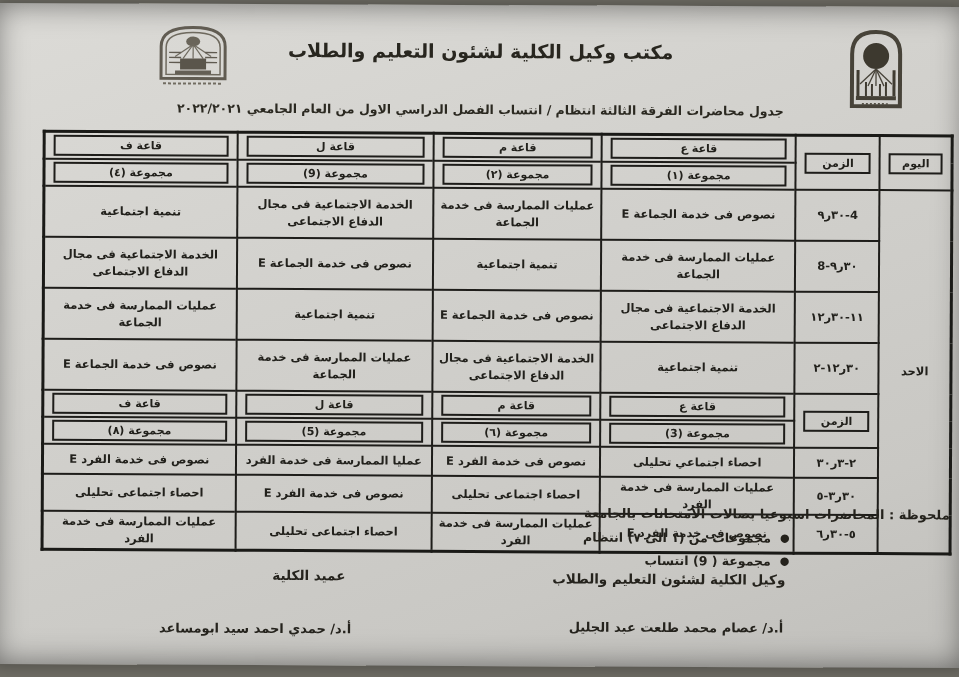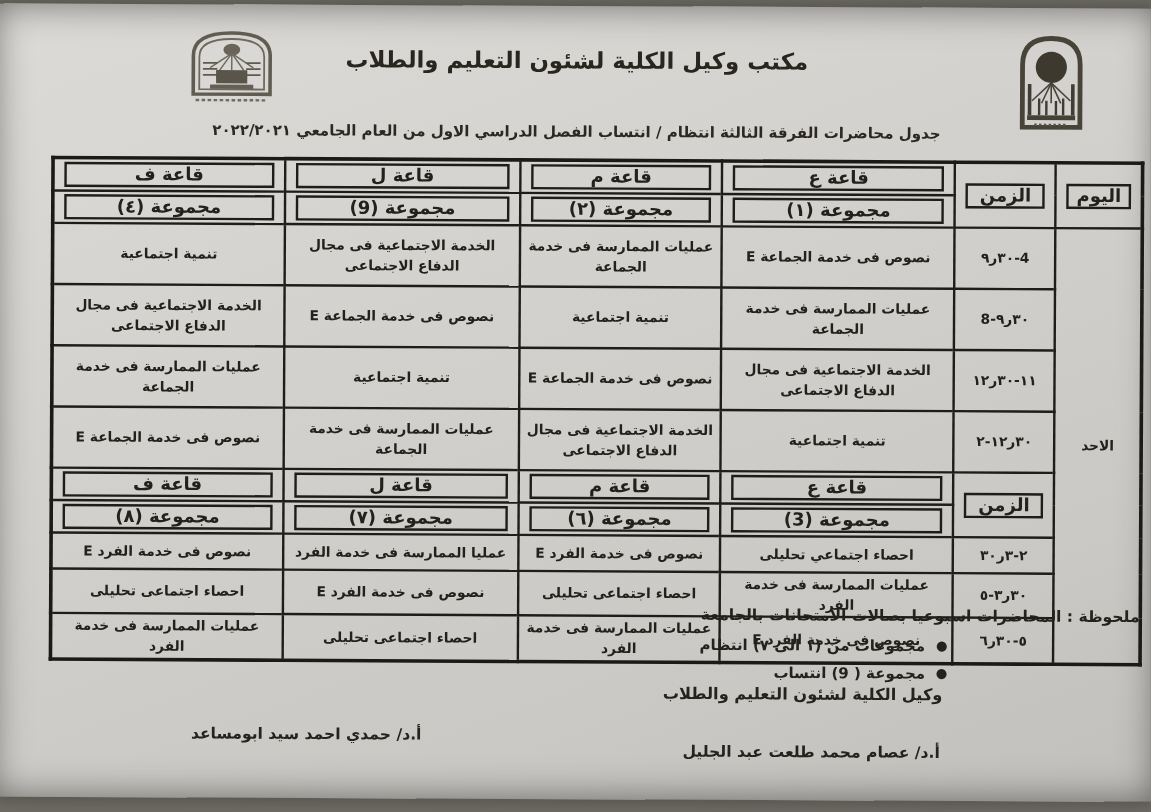--- a/index.html
+++ b/index.html
@@ -41,21 +41,21 @@
     border:2px solid #1e1d1a;
     text-align:center;vertical-align:middle;
     font-size:11.5px;font-weight:bold;color:#22211c;
     padding:1px 3px;line-height:1.45;
   }
   col.c-day{width:72px;} col.c-time{width:84px;}
   col.c-h1{width:194px;} col.c-h2{width:168px;} col.c-h3{width:196px;} col.c-h4{width:193px;}
   tr.hdr-sub td{height:22px;padding:1px 2px;}
   .hbox{
     display:block;border:2px solid #1e1d1a;margin:1px 6px;
-    padding:0 4px;line-height:17px;font-size:15px;
+    padding:0 4px;line-height:17px;font-size:11px;
   }
   tr.row-m td{height:47px;}
   tr.row-a td{height:26px;}
   td.time-cell{
     direction:ltr;unicode-bidi:bidi-override;
     font-size:11px;letter-spacing:1px;
   }
   td.day-cell{font-size:12.5px;padding-bottom:62px;}
 
   
@@ -230,21 +230,21 @@
           </td>
       </tr>
       <tr class="hdr-sub">
         <td>
             <span class="hbox">مجموعة (3)</span>
           </td>
         <td>
             <span class="hbox">مجموعة (٦)</span>
           </td>
         <td>
-            <span class="hbox">مجموعة (٧)</span>
+            <span class="hbox">مجموعة (5)</span>
           </td>
         <td>
             <span class="hbox">مجموعة (٨)</span>
           </td>
       </tr>
 
       <tr class="row-a">
         <td class="time-cell">٣٠ر٣-٢</td>
         <td>احصاء اجتماعي تحليلى</td>
         <td>نصوص فى خدمة الفرد E</td>
@@ -274,16 +274,17 @@
       <div class="note-item"><span class="bullet">●</span><span>مجموعات من (١ الى ٧) انتظام</span></div>
       <div class="note-item"><span class="bullet">●</span><span>مجموعة ( 9) انتساب</span></div>
     </div>
   </div>
 
   <div class="sig sig-right">
     <div class="sig-title">وكيل الكلية لشئون التعليم والطلاب</div>
     <div class="sig-name">أ.د/ عصام محمد طلعت عبد الجليل</div>
   </div>
   <div class="sig sig-left">
+    <div class="sig-title">عميد الكلية</div>
     <div class="sig-name">أ.د/ حمدي احمد سيد ابومساعد</div>
   </div>
 
 </div>
 
 </body></html>

